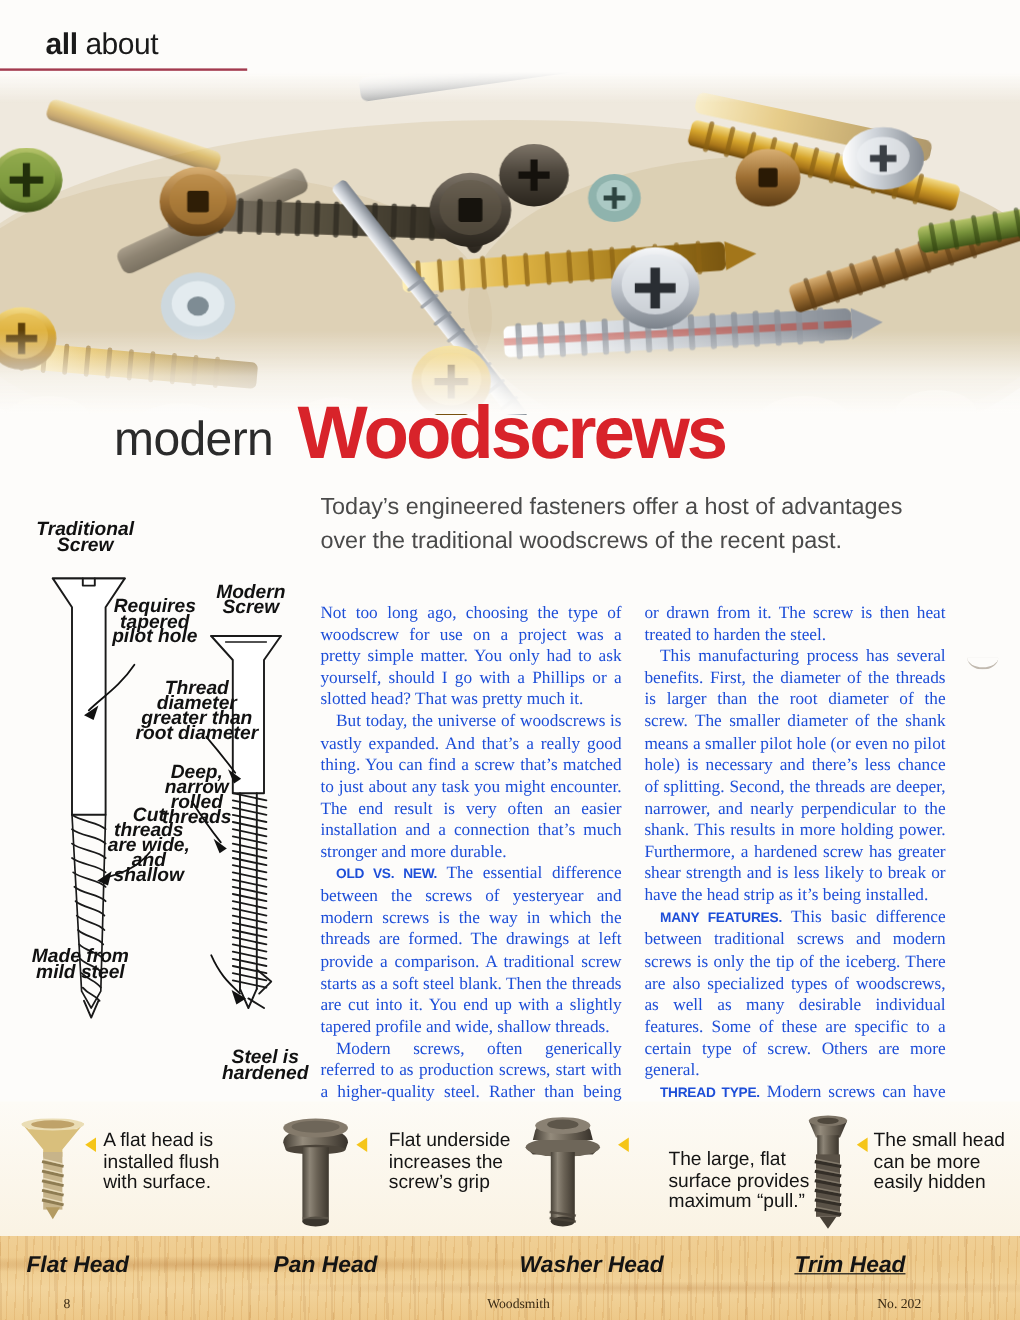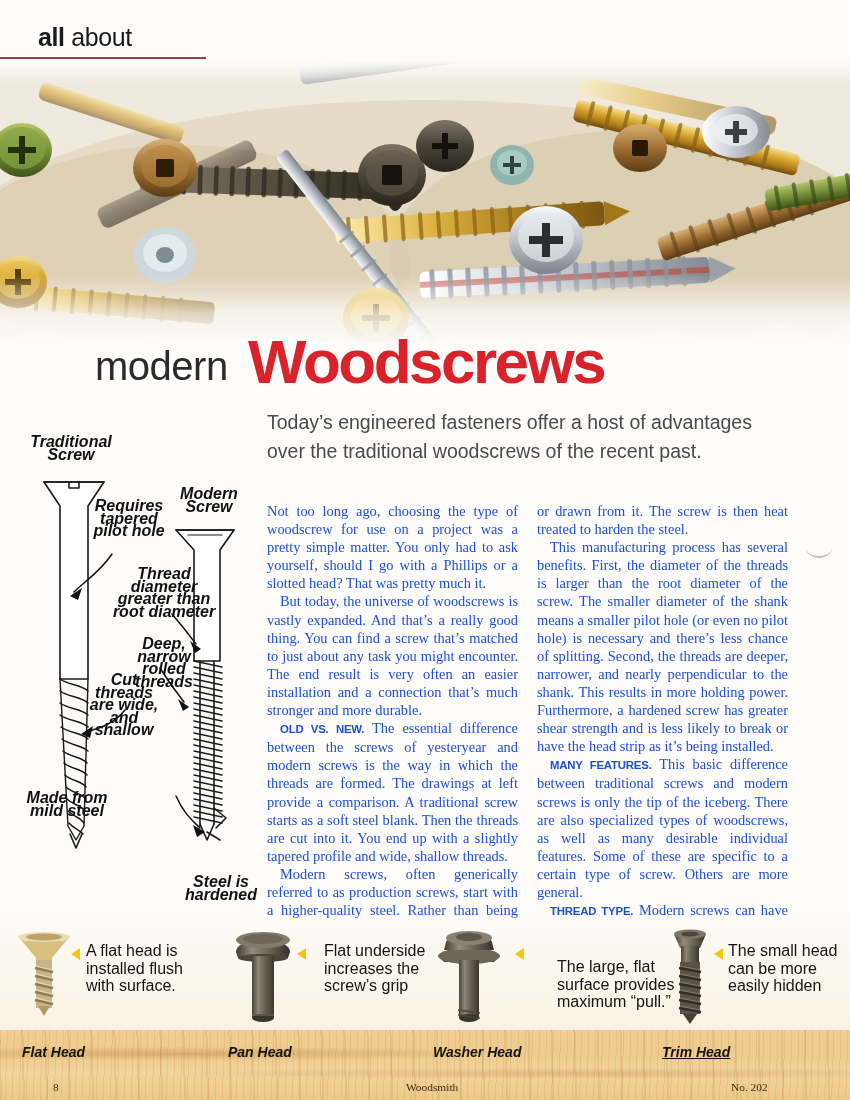--- a/index.html
+++ b/index.html
@@ -132,21 +132,21 @@
   .arrow-l {
     position: absolute; width: 0; height: 0;
     border-top: 6px solid transparent;
     border-bottom: 6px solid transparent;
     border-right: 9px solid #f5c518;
   }
   .hname {
     position: absolute;
     font-family: "Liberation Sans", sans-serif;
     font-weight: bold; font-style: italic;
-    font-size: 14px; color: #141414;
+    font-size: 19px; color: #141414;
   }
   .foot {
     position: absolute;
     font-family: "Liberation Serif", serif;
     font-size: 11.4px; color: #3a2a14;
   }
 
   
   .curl {
     position: absolute;

